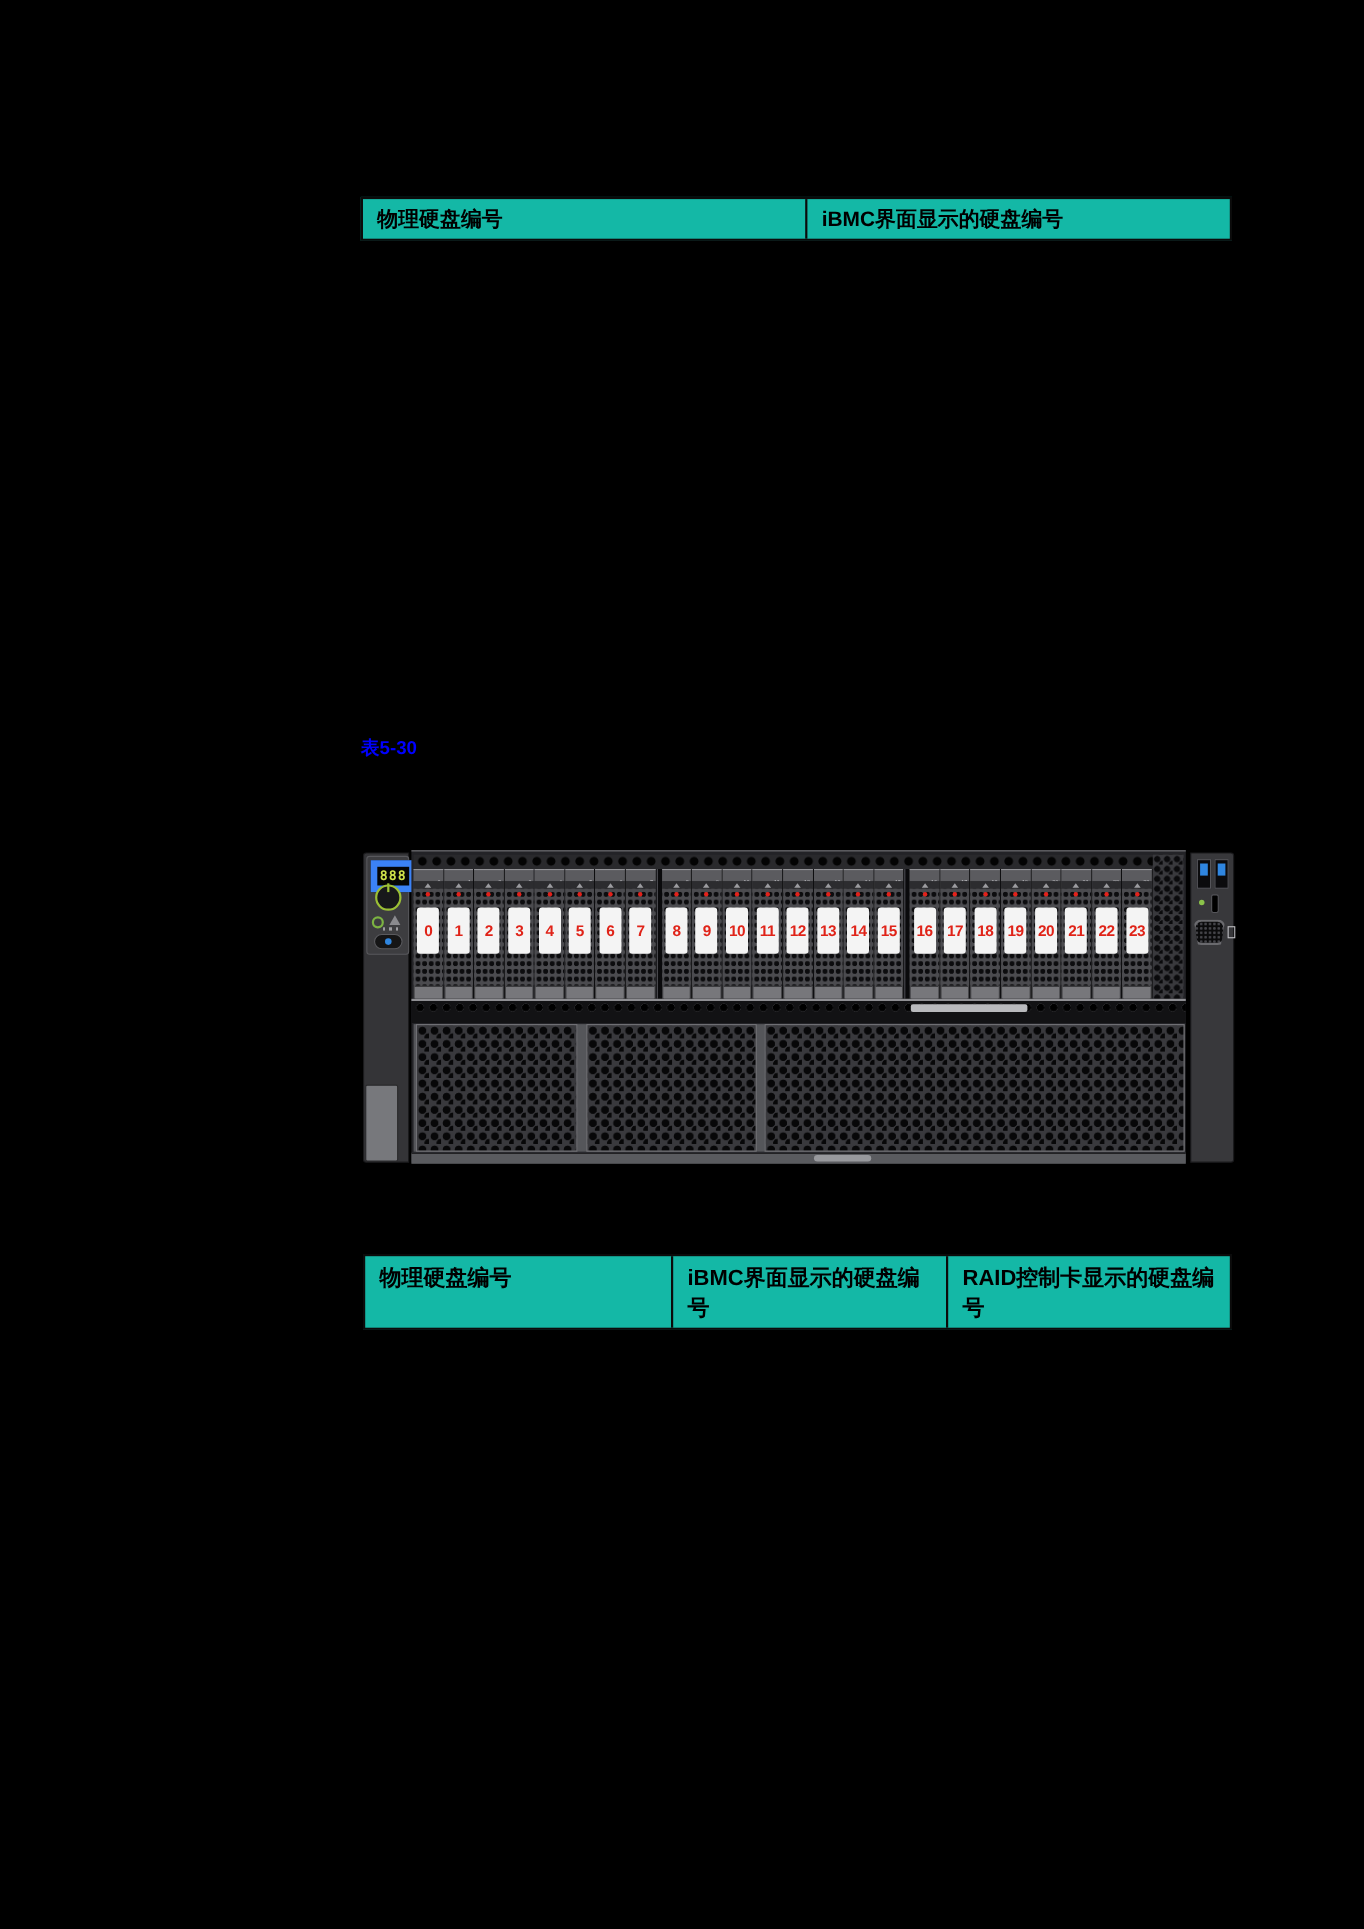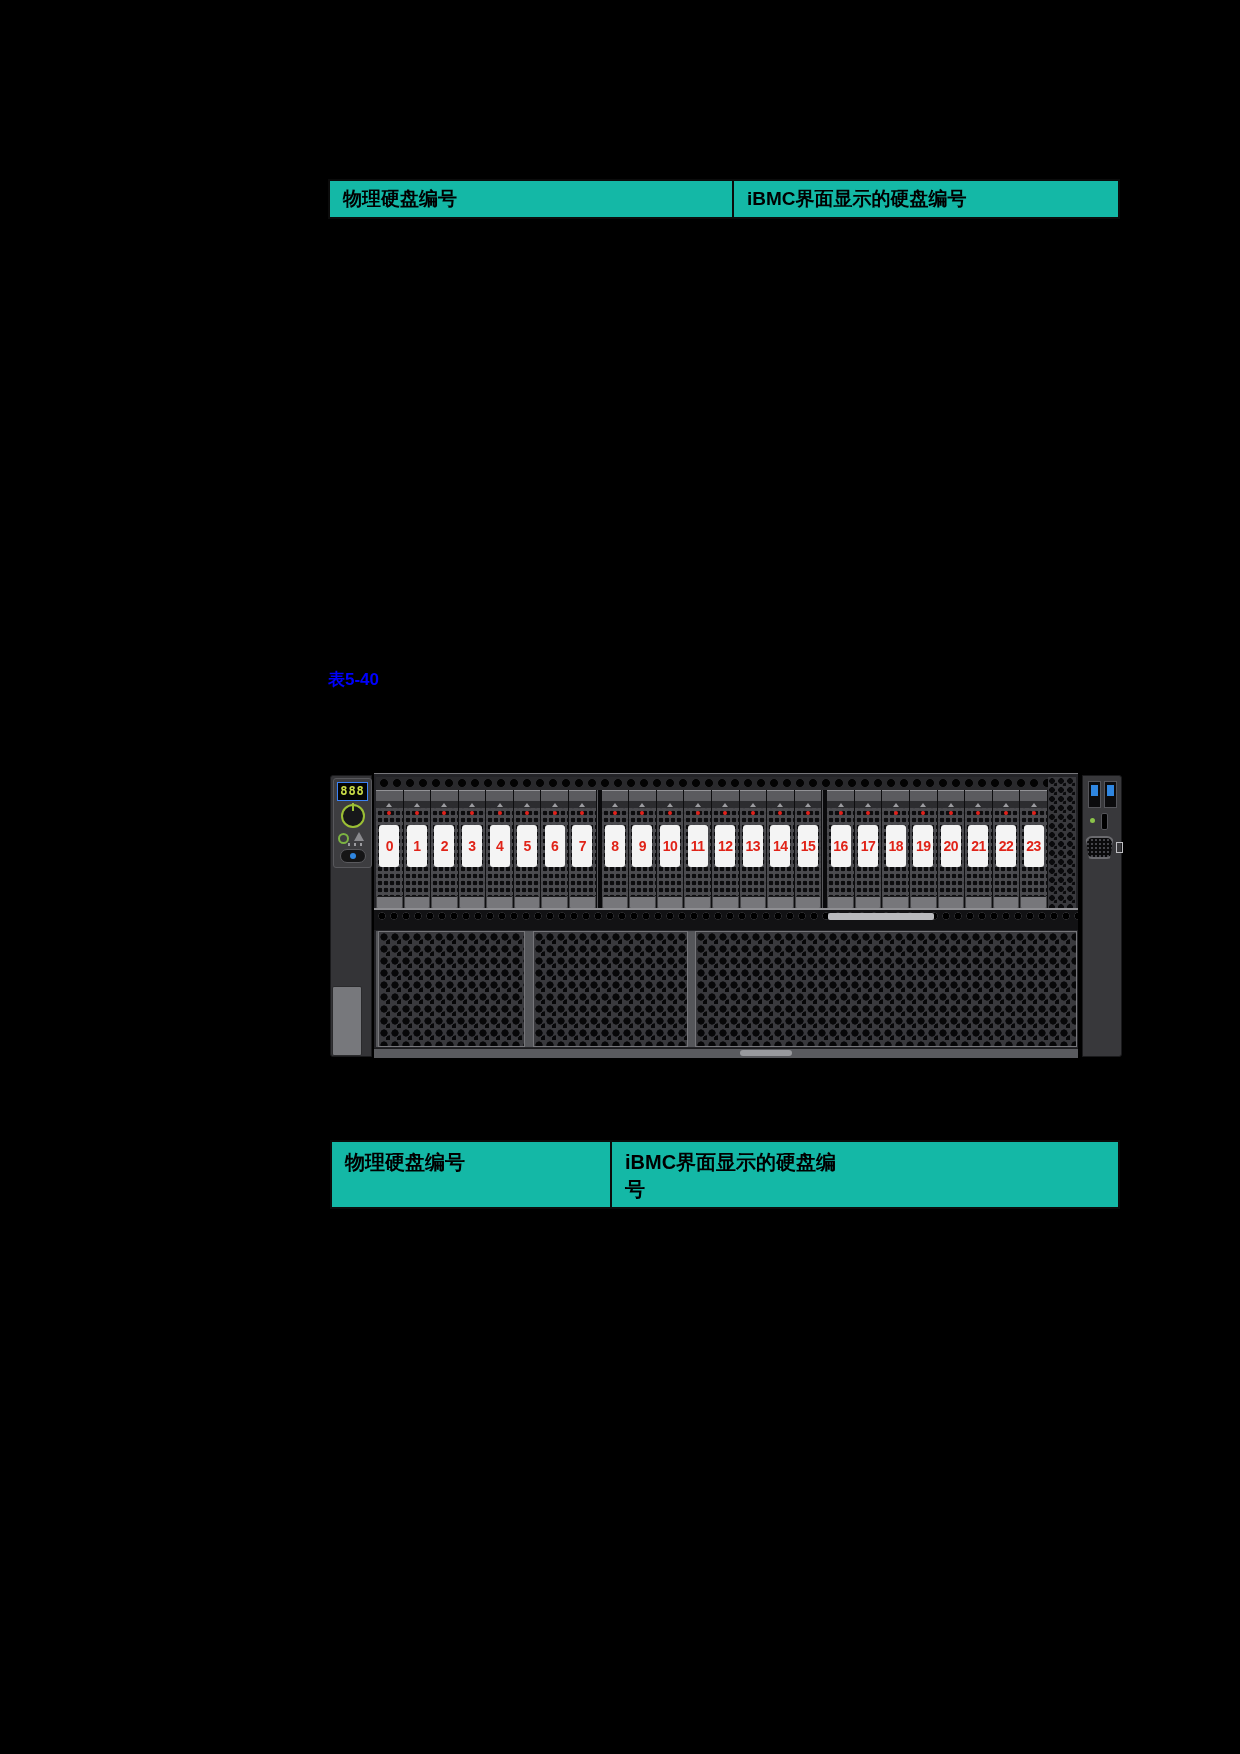--- a/index.html
+++ b/index.html
@@ -22,21 +22,21 @@
   
   #server{position:absolute;left:330px;top:773px;width:792px;height:286px;}
 
   .ear{position:absolute;top:2px;height:282px;background:#343437;box-sizing:border-box;}
   #ear-left{left:0;width:42px;border-radius:3px 0 0 3px;border:1px solid #1a1a1c;}
   #ear-right{left:752px;width:40px;border-radius:0 3px 3px 0;border:1px solid #1a1a1c;background:#38383b;}
 
   #ctrl-panel{position:absolute;left:2px;top:2px;width:37px;height:88px;background:#3d3d40;
               border:1px solid #58585c;border-radius:3px;}
   #led-display{position:absolute;left:3px;top:3px;width:29px;height:17px;background:#050505;
-               border:1px solid #3b82f6;color:#cfe24a;font-family:"DejaVu Sans Mono",monospace;
+               border:6px solid #3b82f6;color:#cfe24a;font-family:"DejaVu Sans Mono",monospace;
                font-size:12px;font-weight:bold;text-align:center;line-height:17px;letter-spacing:1px;}
   #power-button{position:absolute;left:7px;top:25px;width:20px;height:20px;border-radius:50%;
                 background:#17181a;border:2px solid #9bbf35;}
   #power-button::after{content:"";position:absolute;left:9px;top:-3px;width:2px;height:8px;background:#9bbf35;}
   #health-icon{position:absolute;left:4px;top:54px;width:7px;height:7px;border-radius:50%;
                border:2px solid #7cb342;}
   #alarm-icon{position:absolute;left:20px;top:53px;width:0;height:0;
               border-left:5px solid transparent;border-right:5px solid transparent;border-bottom:9px solid #8a8a8e;}
   #tiny-marks{position:absolute;left:14px;top:64px;width:18px;height:3px;
               background:repeating-linear-gradient(90deg,#9c9ca0 0 2px,transparent 2px 6px);}
@@ -99,21 +99,21 @@
   #bottom-tab{position:absolute;left:366px;top:276px;width:52px;height:6px;background:#98999d;border-radius:3px;}
 </style>
 </head>
 <body>
 
 <div class="tbl" id="top-table">
   <div class="cell" style="width:404px">物理硬盘编号</div>
   <div class="cell" style="width:384px">iBMC界面显示的硬盘编号</div>
 </div>
 
-<a id="caption">表5-40</a>
+<a id="caption">表5-30</a>
 
 <div id="server">
 
   <div class="ear" id="ear-left">
     <div id="ctrl-panel">
       <div id="led-display">888</div>
       <div id="power-button"></div>
       <div id="health-icon"></div>
       <div id="alarm-icon"></div>
       <div id="tiny-marks"></div>
@@ -362,13 +362,14 @@
     <div id="status-led"></div>
     <div id="pinhole-slot"></div>
     <div id="vga-port"></div>
     <div id="vga-icon"></div>
   </div>
 </div>
 
 <div class="tbl" id="bottom-table">
   <div class="cell" style="width:280px">物理硬盘编号</div>
   <div class="cell" style="width:250px">iBMC界面显示的硬盘编号</div>
+  <div class="cell" style="width:256px">RAID控制卡显示的硬盘编号</div>
 </div>
 
 </body></html>

